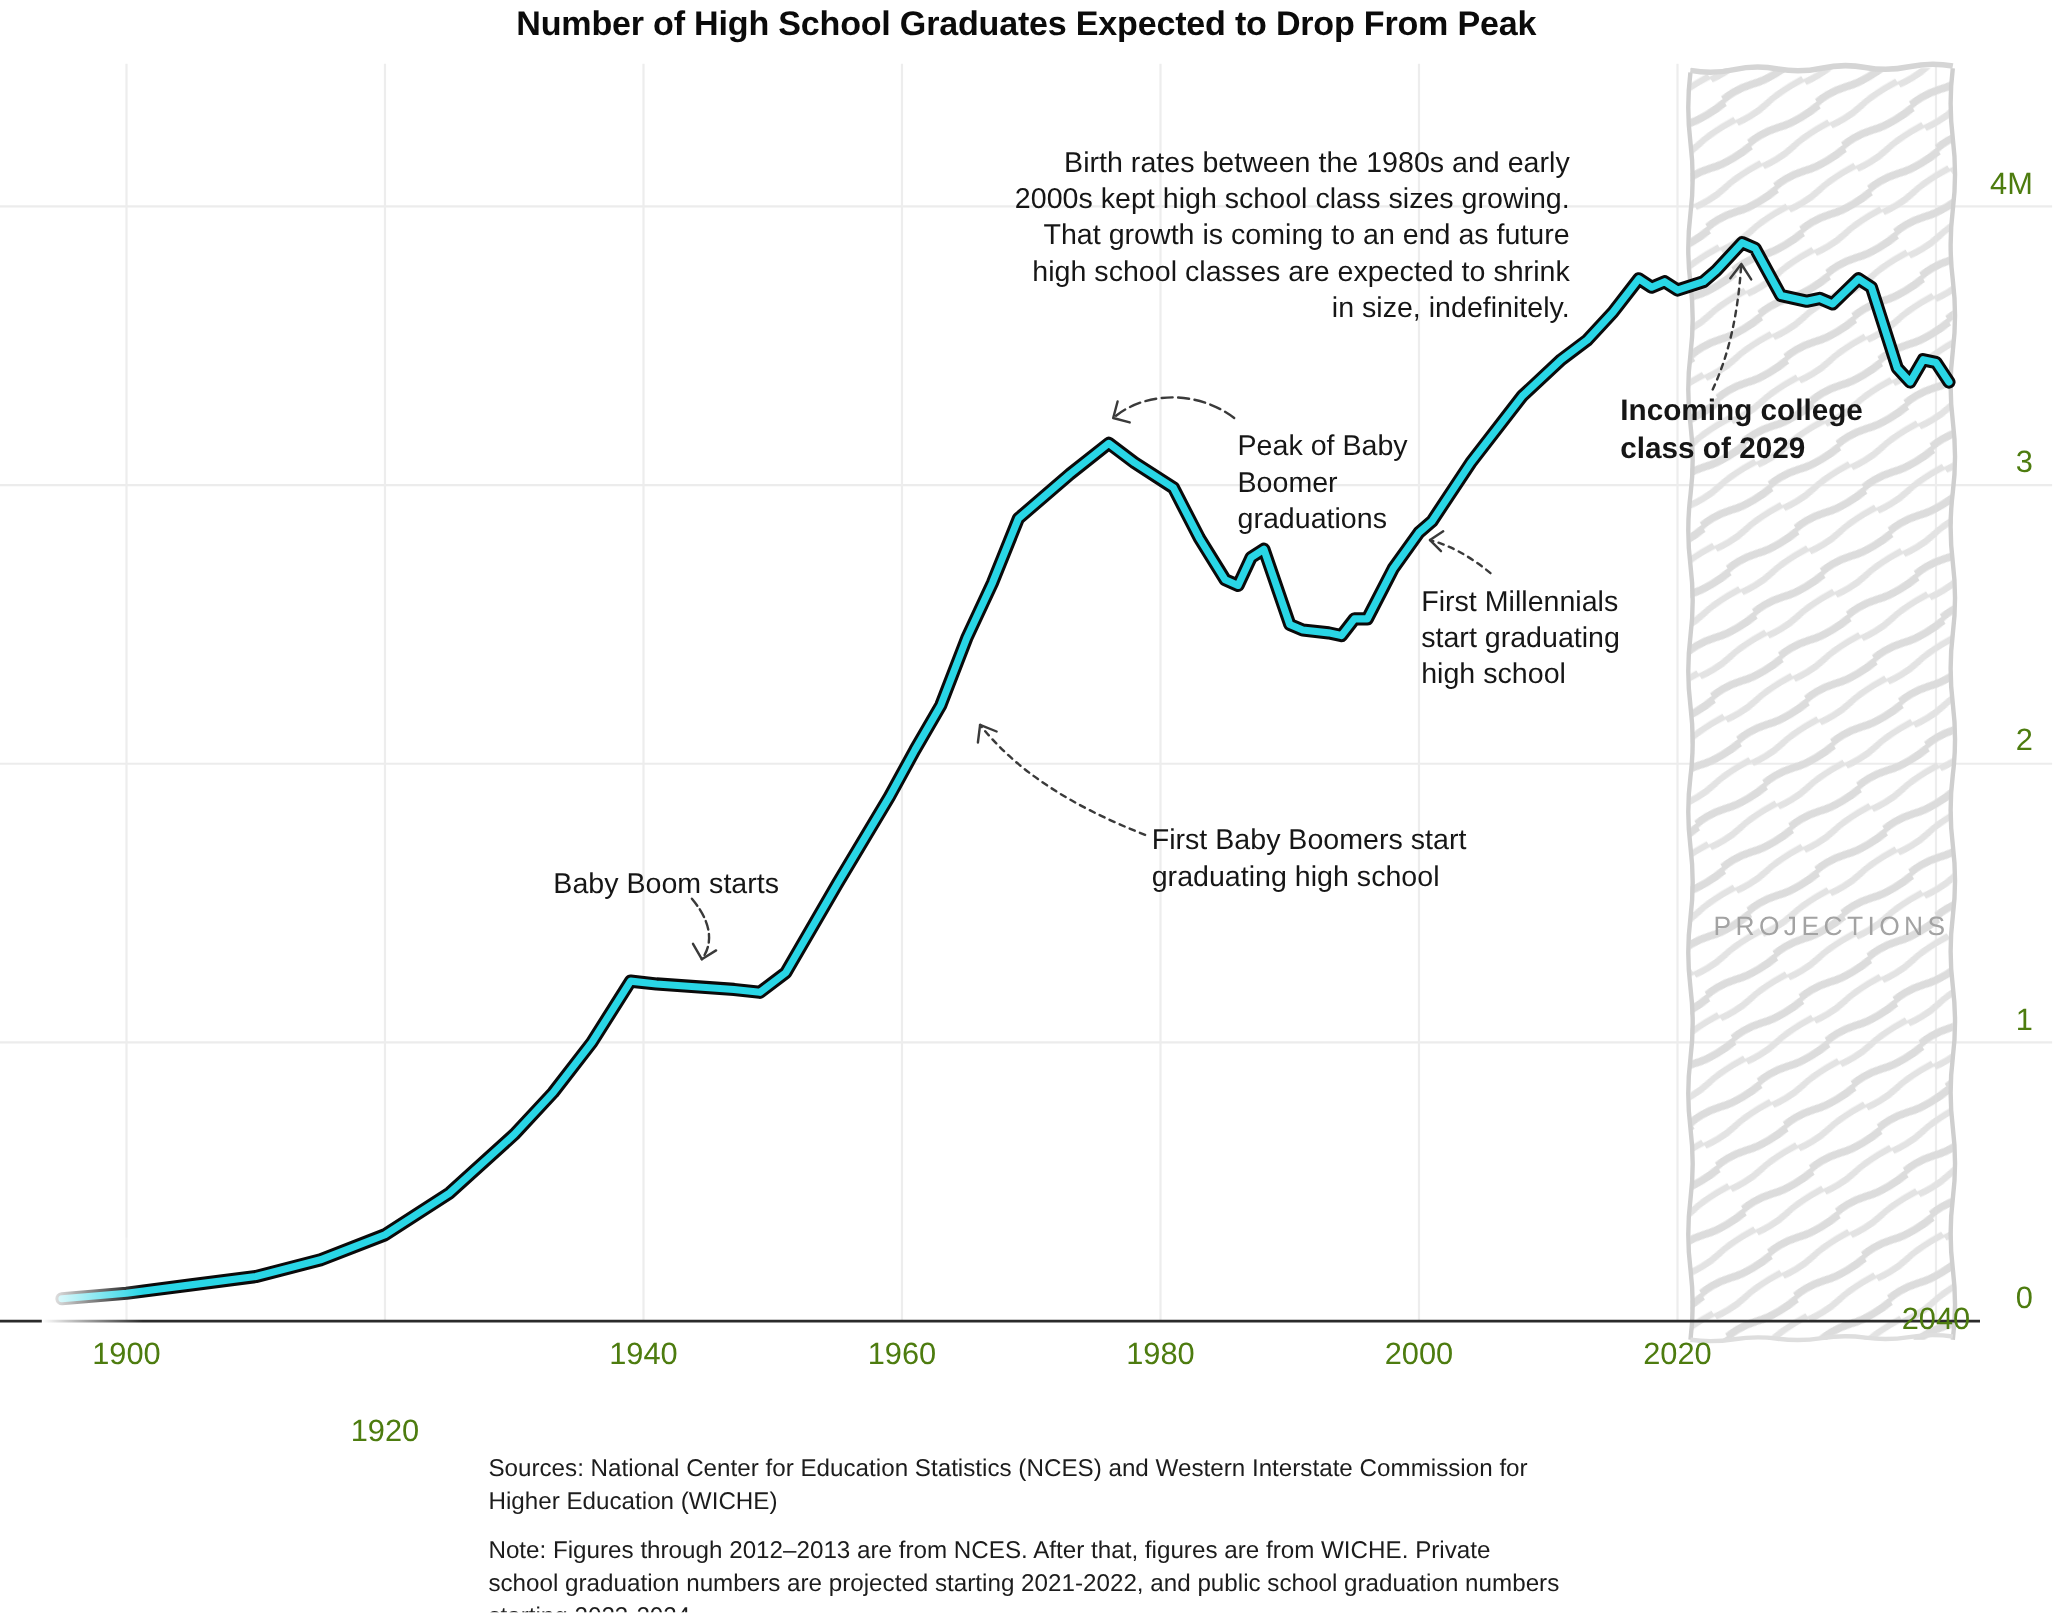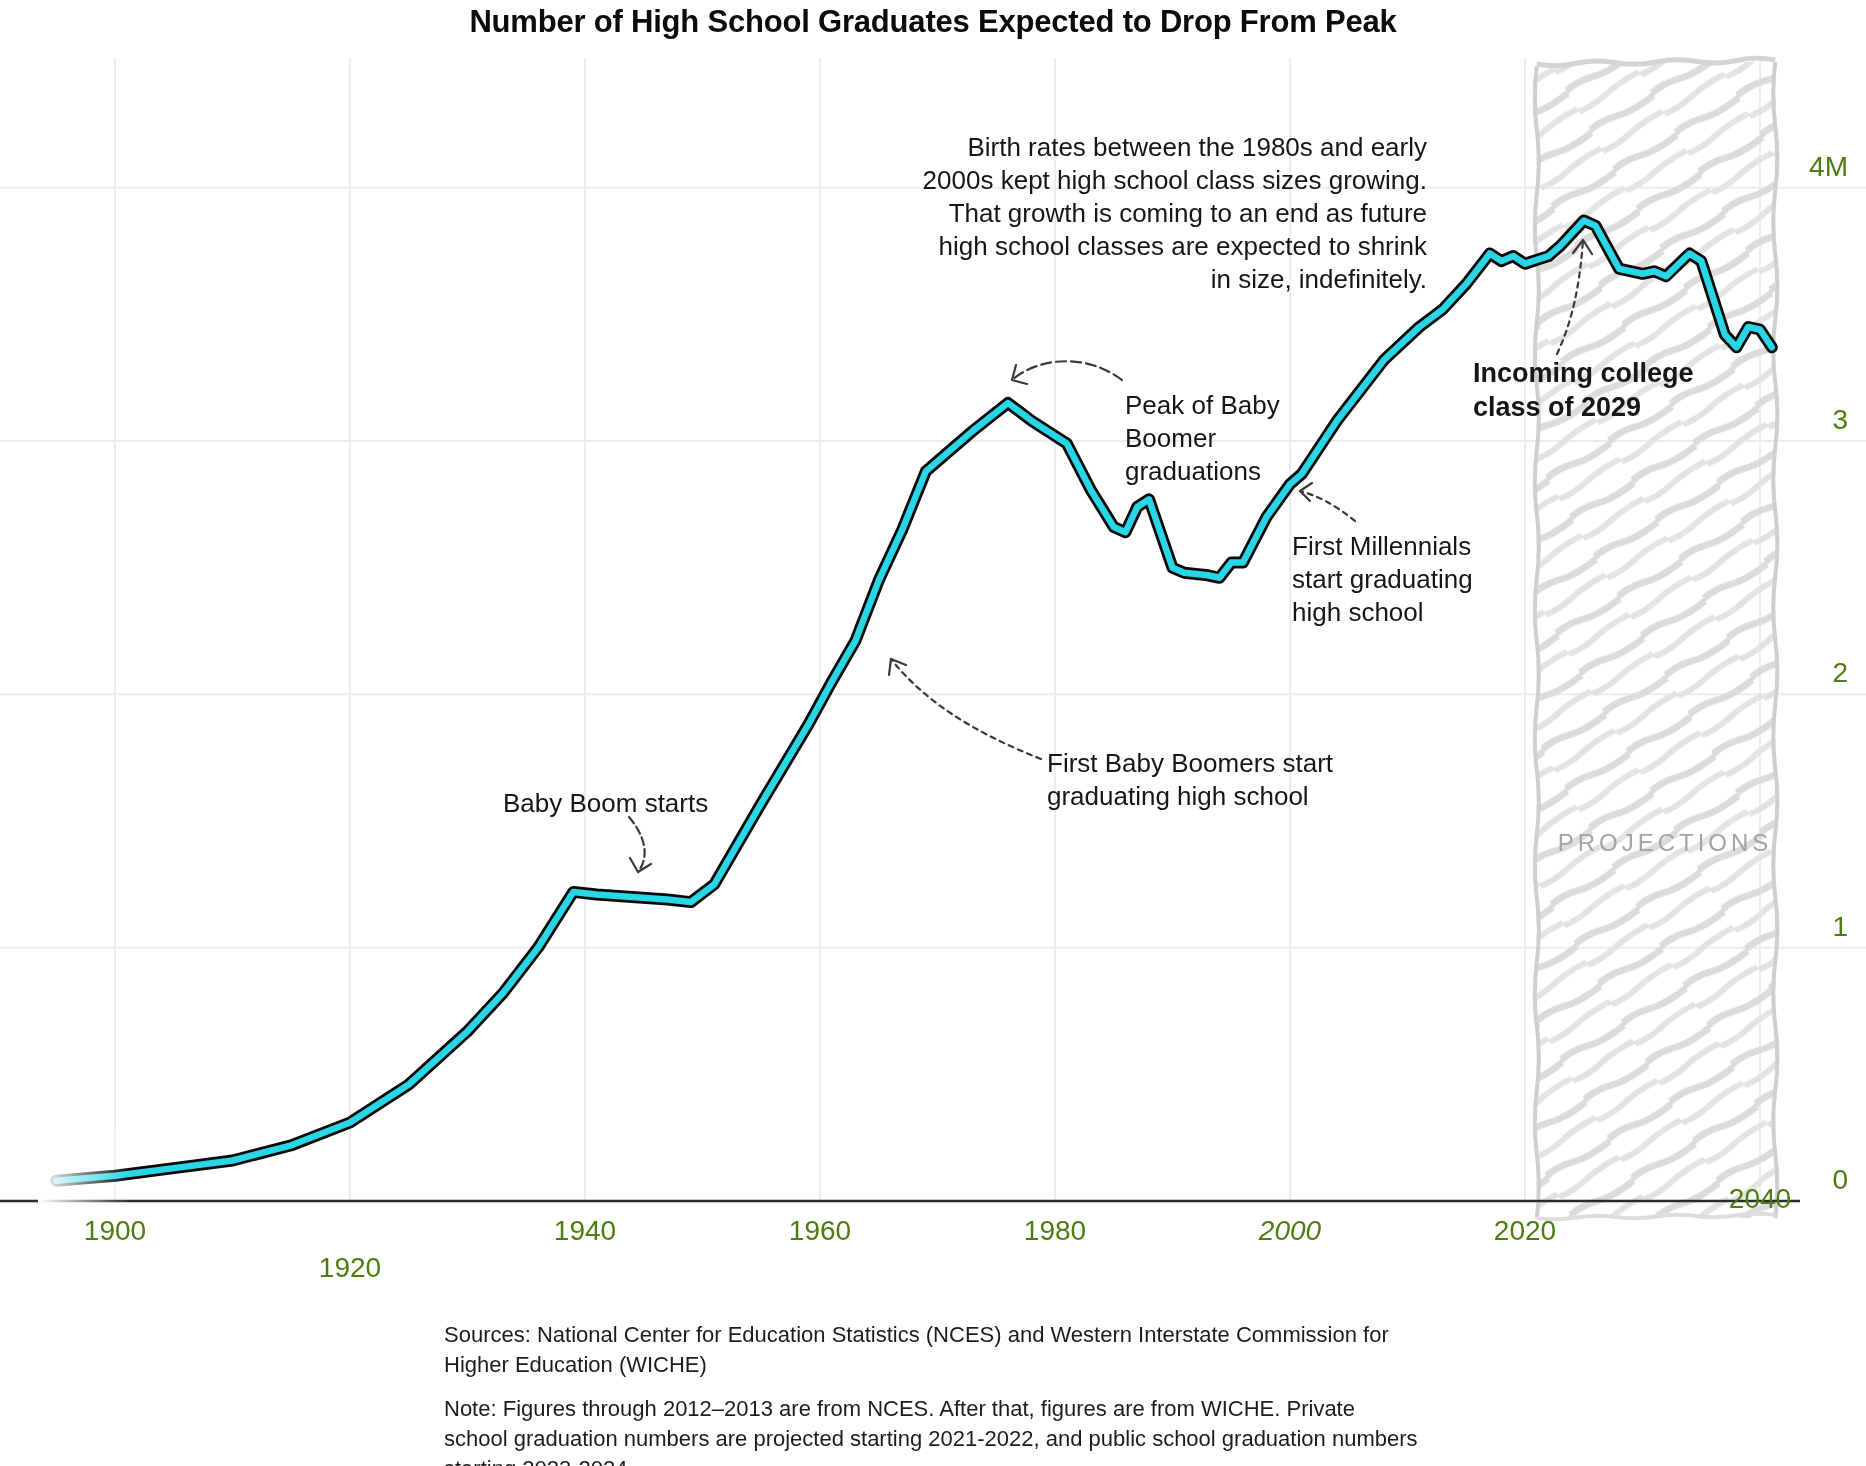--- a/index.html
+++ b/index.html
@@ -87,25 +87,25 @@
   <div class="anno" style="left:1125px;top:389px;width:190px;">Peak of Baby Boomer graduations</div>
 
   <div class="anno" style="left:1047px;top:747px;width:320px;">First Baby Boomers start graduating high school</div>
 
   <div class="anno" style="left:1292px;top:530px;width:215px;">First Millennials start graduating high school</div>
 
   <div class="anno bold" style="left:1473px;top:356px;width:235px;">Incoming college class of 2029</div>
 
   <div id="tick-layer">
       <div class="tick xtick" style="position: absolute; left: 65px; top: 1215px; width: 100px;">1900</div>
-      <div class="tick xtick" style="position: absolute; left: 300px; top: 1252px; width: 100px;">1920</div>
+      <div class="tick xtick" style="position: absolute; left: 300px; top: 1285px; width: 100px;">1920</div>
       <div class="tick xtick" style="position: absolute; left: 535px; top: 1215px; width: 100px;">1940</div>
       <div class="tick xtick" style="position: absolute; left: 770px; top: 1215px; width: 100px;">1960</div>
       <div class="tick xtick" style="position: absolute; left: 1005px; top: 1215px; width: 100px;">1980</div>
-      <div class="tick xtick" style="position: absolute; left: 1240px; top: 1215px; width: 100px; font-style: italic;">2000</div>
+      <div class="tick xtick" style="position: absolute; left: 1240px; top: 1215px; width: 100px;">2000</div>
       <div class="tick xtick" style="position: absolute; left: 1475px; top: 1215px; width: 100px;">2020</div>
       <div class="tick xtick" style="position: absolute; left: 1710px; top: 1183px; width: 100px;">2040</div>
       <div class="tick ytick" style="position: absolute; left: 1758px; top: 1164px; width: 90px;">0</div>
       <div class="tick ytick" style="position: absolute; left: 1758px; top: 910.67px; width: 90px;">1</div>
       <div class="tick ytick" style="position: absolute; left: 1758px; top: 657.34px; width: 90px;">2</div>
       <div class="tick ytick" style="position: absolute; left: 1758px; top: 404.01px; width: 90px;">3</div>
       <div class="tick ytick" style="position: absolute; left: 1758px; top: 150.68px; width: 90px;">4M</div>
     </div>
 
   <div class="footer" style="left:444px;top:1320px;width:950px;">Sources: National Center for Education Statistics (NCES) and Western Interstate Commission for Higher Education (WICHE)</div>

